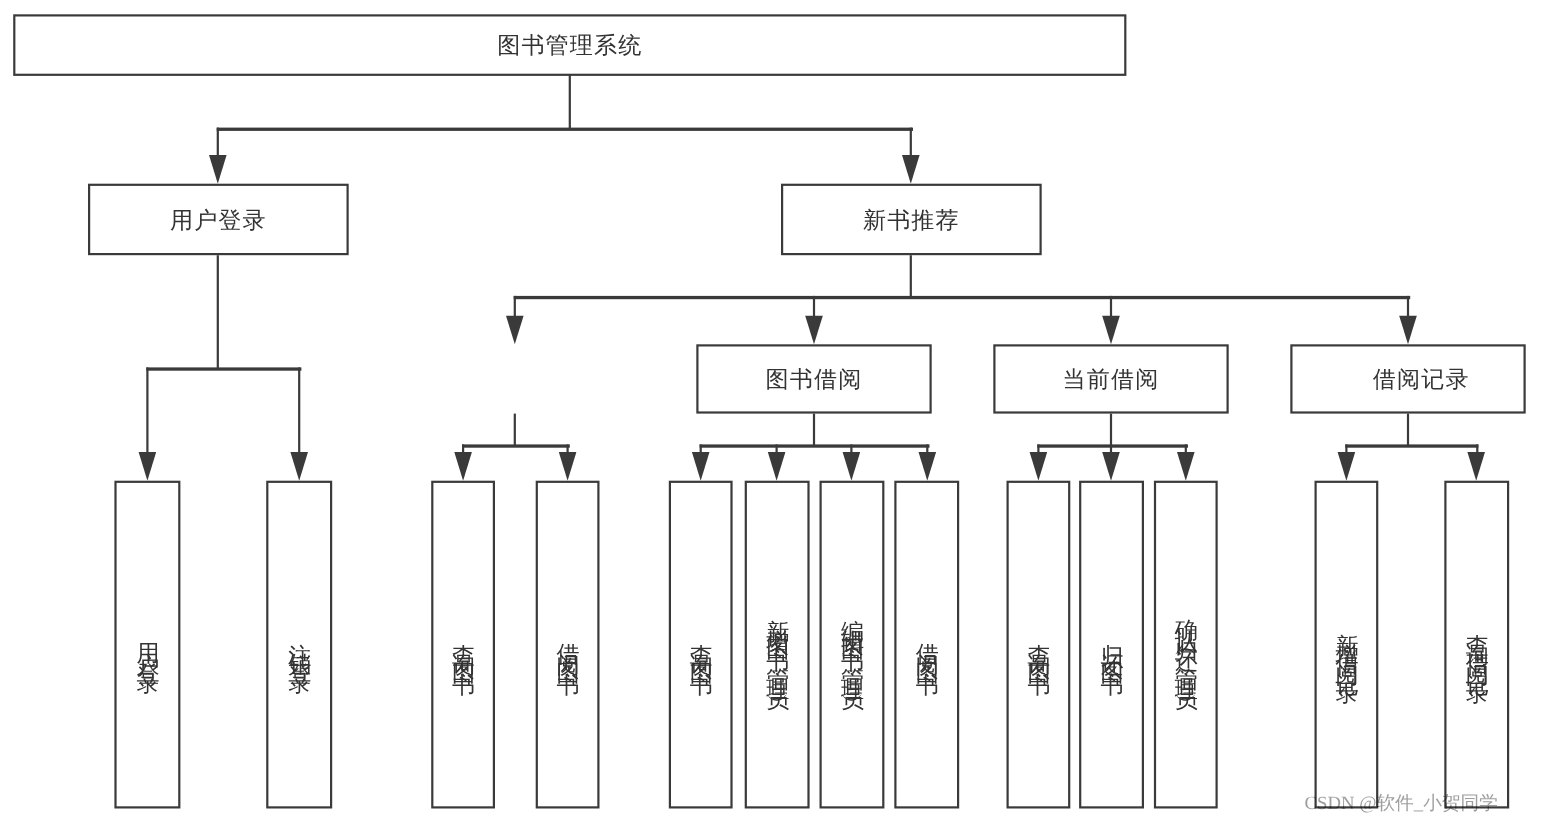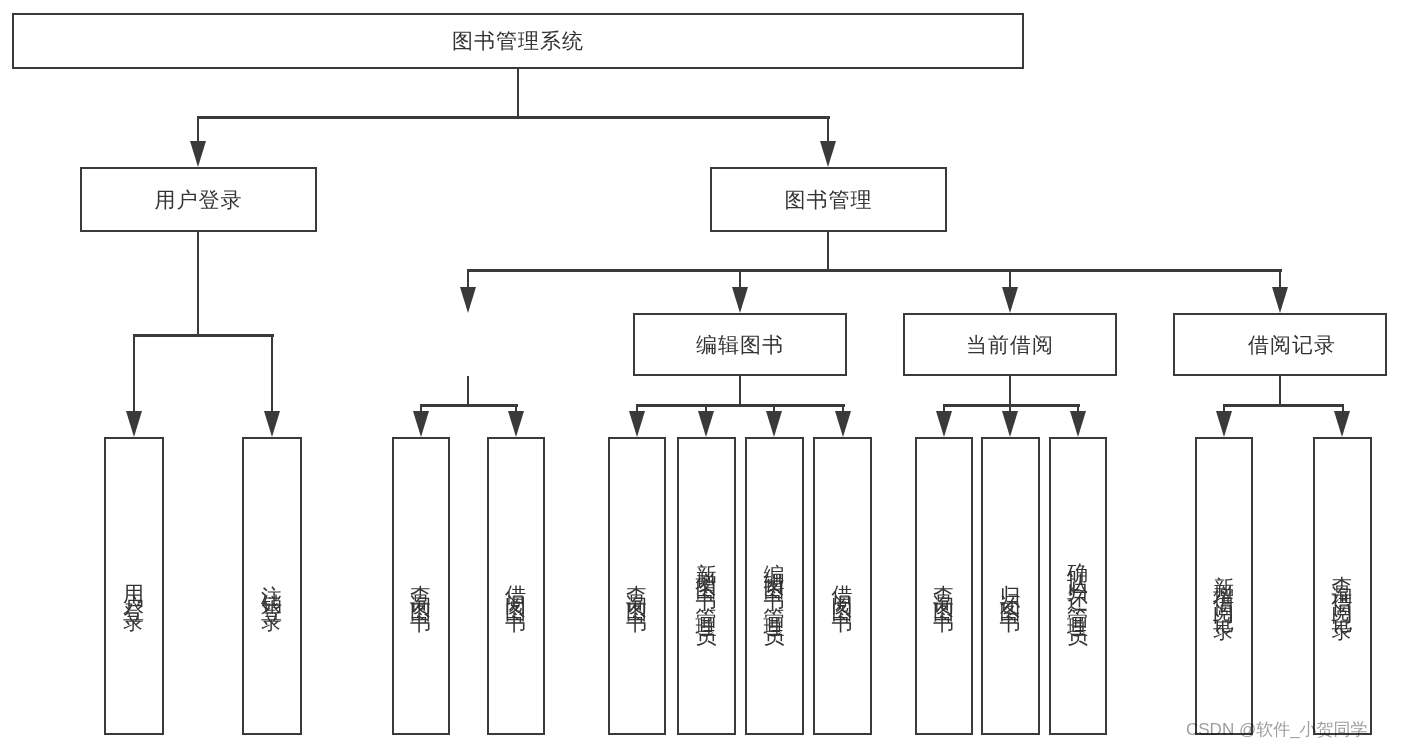--- a/index.html
+++ b/index.html
@@ -3,21 +3,21 @@
 <meta charset="utf-8">
 <style>
   :root{
     --line:#3a3a3a;
     --text:#333333;
     --box_bg:#ffffff;
     --watermark:#9e9e9e;
   }
   html,body{margin:0;padding:0;background:#fff;}
   body{font-family:"Liberation Sans","DejaVu Sans",sans-serif;}
-  #stage{position:relative;width:1405px;height:747px;background:var(--box_bg);overflow:hidden;}
+  #stage{position:relative;width:1405px;height:747px;background:var(--box_bg);overflow:hidden;font-family:Liberation Serif, serif;}
   .box{
     position:absolute;
     background:var(--box_bg);
     border:2.5px solid var(--line);
     box-sizing:border-box;
     display:flex;align-items:center;justify-content:center;
     color:var(--text);
   }
   .hbox{font-size:21px;letter-spacing:1px;}
   .vbox{
@@ -56,21 +56,21 @@
   <div class="line" style="left:196.75px;top:116px;width:633px;height:2.5px;"></div>
   <div class="line" style="left:196.75px;top:116px;width:2.5px;height:28px;"></div>
   <div class="line" style="left:826.75px;top:116px;width:2.5px;height:28px;"></div>
   <div class="arrow" style="left:190px;top:141px;"></div>
   <div class="arrow" style="left:820px;top:141px;"></div>
 
   <div class="box hbox" style="left:80px;top:167px;width:237px;height:65px;">
     <span>用户登录</span>
   </div>
   <div class="box hbox" style="left:710px;top:167px;width:237px;height:65px;">
-    <span>图书管理</span>
+    <span>新书推荐</span>
   </div>
 
   <div class="line" style="left:196.75px;top:232px;width:2.5px;height:104px;"></div>
   <div class="line" style="left:132.75px;top:334px;width:141px;height:2.5px;"></div>
   <div class="line" style="left:132.75px;top:334px;width:2.5px;height:78px;"></div>
   <div class="line" style="left:270.75px;top:334px;width:2.5px;height:78px;"></div>
   <div class="arrow" style="left:126px;top:411px;"></div>
   <div class="arrow" style="left:264px;top:411px;"></div>
 
   <div class="line" style="left:826.75px;top:232px;width:2.5px;height:39px;"></div>
@@ -78,21 +78,21 @@
   <div class="line" style="left:466.75px;top:269px;width:2.5px;height:22px;"></div>
   <div class="line" style="left:738.75px;top:269px;width:2.5px;height:22px;"></div>
   <div class="line" style="left:1008.75px;top:269px;width:2.5px;height:22px;"></div>
   <div class="line" style="left:1278.75px;top:269px;width:2.5px;height:22px;"></div>
   <div class="arrow" style="left:460px;top:287px;"></div>
   <div class="arrow" style="left:732px;top:287px;"></div>
   <div class="arrow" style="left:1002px;top:287px;"></div>
   <div class="arrow" style="left:1272px;top:287px;"></div>
 
   <div class="box hbox" style="left:633px;top:313px;width:214px;height:63px;">
-    <span>编辑图书</span>
+    <span>图书借阅</span>
   </div>
   <div class="box hbox" style="left:903px;top:313px;width:214px;height:63px;align-items:center;">
     <span>当前借阅</span>
   </div>
   <div class="box hbox" style="left:1173px;top:313px;width:214px;height:63px;padding-left:24px;">
     <span>借阅记录</span>
   </div>
 
   <div class="line" style="left:466.75px;top:376px;width:2.5px;height:30px;"></div>
   <div class="line" style="left:419.75px;top:404px;width:98px;height:2.5px;"></div>

